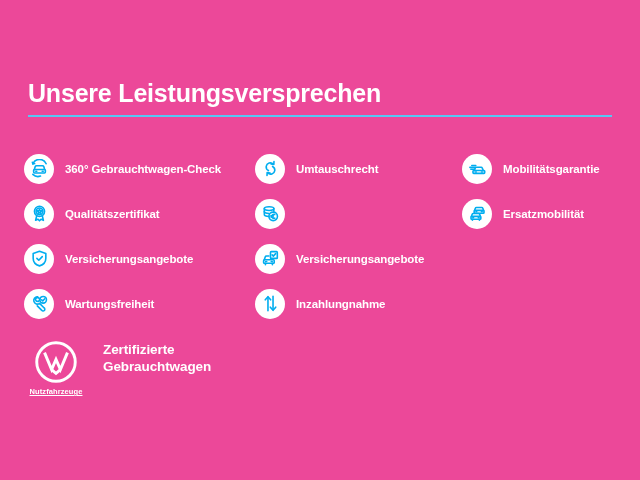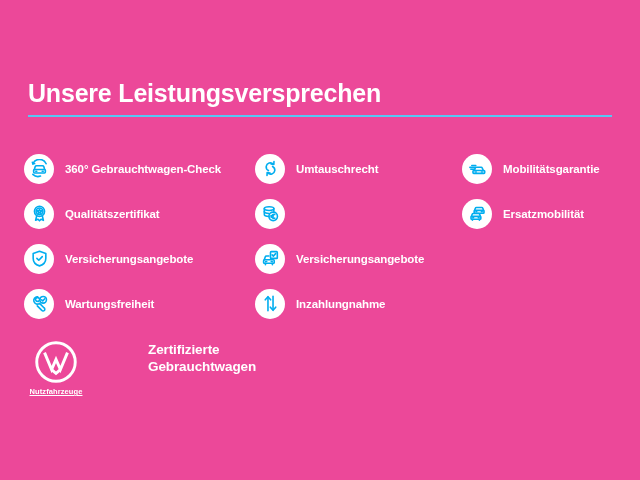--- a/index.html
+++ b/index.html
@@ -143,21 +143,21 @@
   }
   .brand-claim {
     margin-left: 16px;
     margin-top: 2px;
     color: #ffffff;
     font-size: 13.5px;
     font-weight: bold;
     line-height: 16.5px;
     letter-spacing: -0.1px;
   }
-  .brand-claim span { display: block; white-space: nowrap; margin-left: 45px; }
+  .brand-claim span { display: block; white-space: nowrap; }
 </style>
 </head>
 <body>
 
 <div class="slide">
 
   <div class="title-block">
     <h1 class="page-title">Unsere Leistungsversprechen</h1>
     <div class="title-rule"></div>
   </div>

